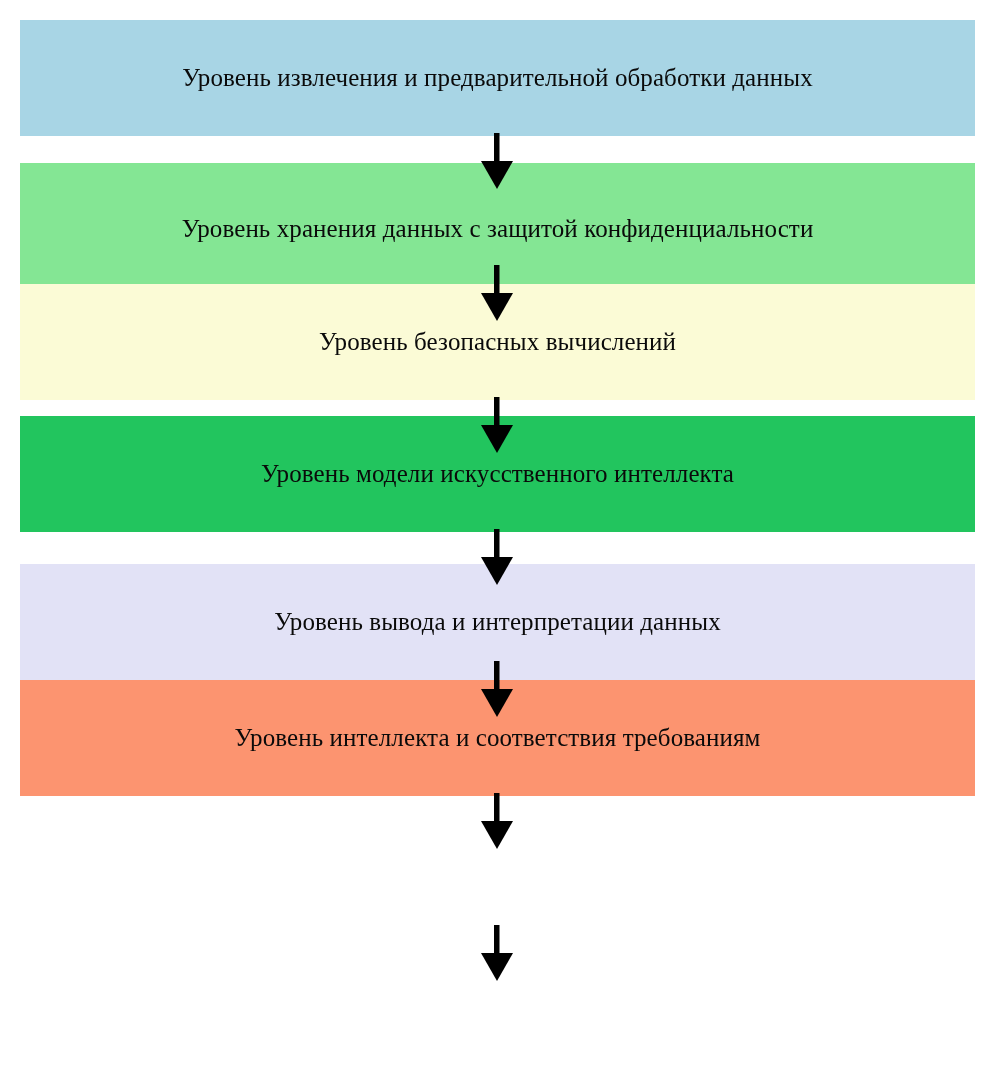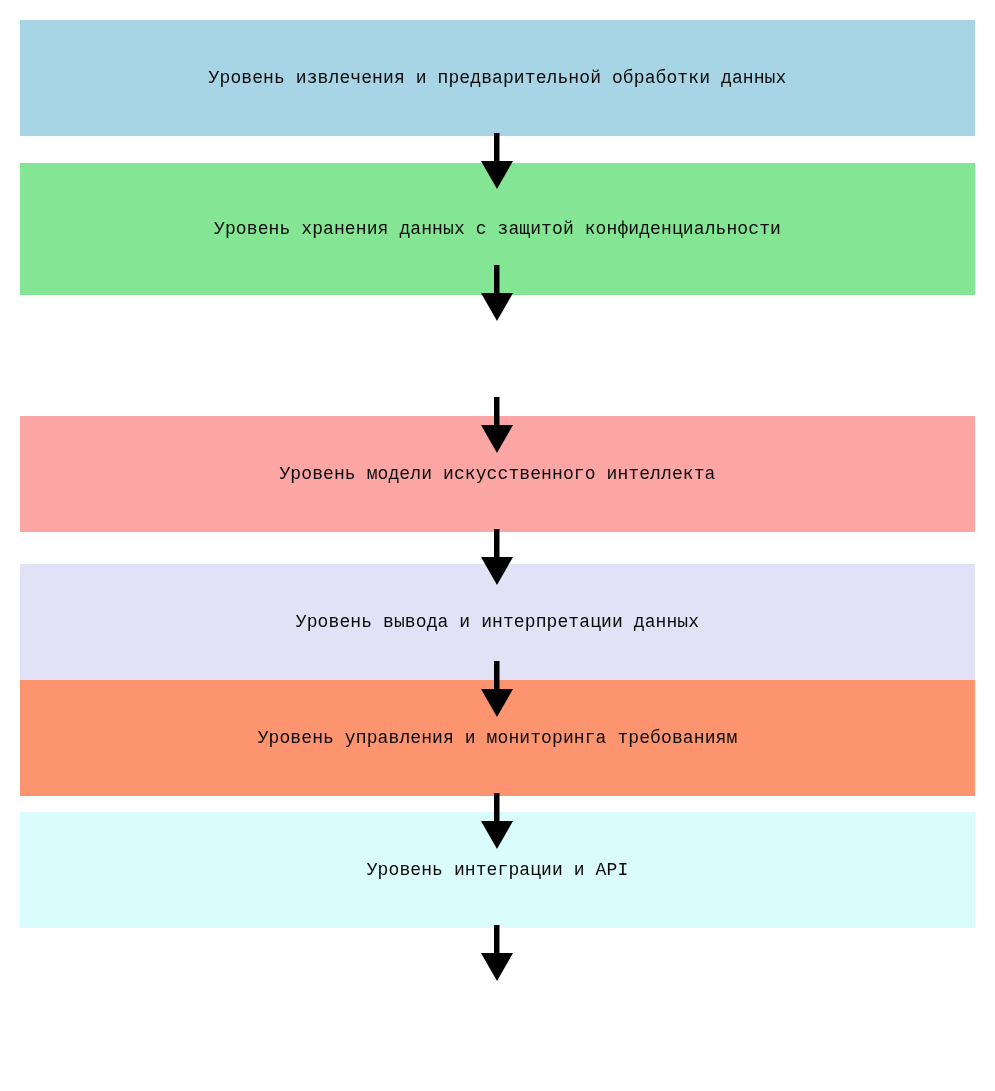--- a/index.html
+++ b/index.html
@@ -24,22 +24,22 @@
     position: absolute;
     left: 20px;
     width: 955px;
     box-sizing: border-box;
     display: flex;
     align-items: center;
     justify-content: center;
     text-align: center;
   }
   .layer-label {
-    font-family: Liberation Mono, monospace;
-    font-size: 18px;
+    font-family: Liberation Serif, serif;
+    font-size: 25px;
     line-height: 1.15;
     color: #0a0a0a;
     letter-spacing: 0.1px;
     white-space: nowrap;
     padding: 0 10px;
   }
   .connector {
     position: absolute;
     left: 0;
     width: 995px;
@@ -57,36 +57,36 @@
 <div id="diagram">
 
   <div class="layer-box" id="layer-1" style="top: 20px; height: 116px; background: rgb(168, 213, 229);">
     <span class="layer-label">Уровень извлечения и предварительной обработки данных</span>
   </div>
 
   <div class="layer-box" id="layer-2" style="top: 163px; height: 132px; background: rgb(132, 230, 148);">
     <span class="layer-label">Уровень хранения данных с защитой конфиденциальности</span>
   </div>
 
+  <div class="layer-box" id="layer-3" style="top: 284px; height: 116px; background: rgb(251, 251, 214);">
+    <span class="layer-label">Уровень безопасных вычислений</span>
+  </div>
 
-  <div class="layer-box" id="layer-4" style="top: 416px; height: 116px; background: #fca5a5;">
+  <div class="layer-box" id="layer-4" style="top: 416px; height: 116px; background: #22c55e;">
     <span class="layer-label">Уровень модели искусственного интеллекта</span>
   </div>
 
   <div class="layer-box" id="layer-5" style="top: 564px; height: 116px; background: rgb(226, 226, 246);">
     <span class="layer-label">Уровень вывода и интерпретации данных</span>
   </div>
 
   <div class="layer-box" id="layer-6" style="top: 680px; height: 116px; background: rgb(252, 148, 112);">
-    <span class="layer-label">Уровень управления и мониторинга требованиям</span>
+    <span class="layer-label">Уровень интеллекта и соответствия требованиям</span>
   </div>
 
-  <div class="layer-box" id="layer-7" style="top: 812px; height: 116px; background: rgb(219, 252, 252);">
-    <span class="layer-label">Уровень интеграции и API</span>
-  </div>
 
 
   <div class="connector" id="connectors">
       <svg class="arrow-svg" width="38" height="56" viewBox="0 0 38 56" style="top: 133px;">
         <rect x="16" y="0" width="5.5" height="30" fill="#000000"></rect>
         <polygon points="3,28 35,28 19,56" fill="#000000"></polygon>
       </svg>
       <svg class="arrow-svg" width="38" height="56" viewBox="0 0 38 56" style="top: 265px;">
         <rect x="16" y="0" width="5.5" height="30" fill="#000000"></rect>
         <polygon points="3,28 35,28 19,56" fill="#000000"></polygon>

